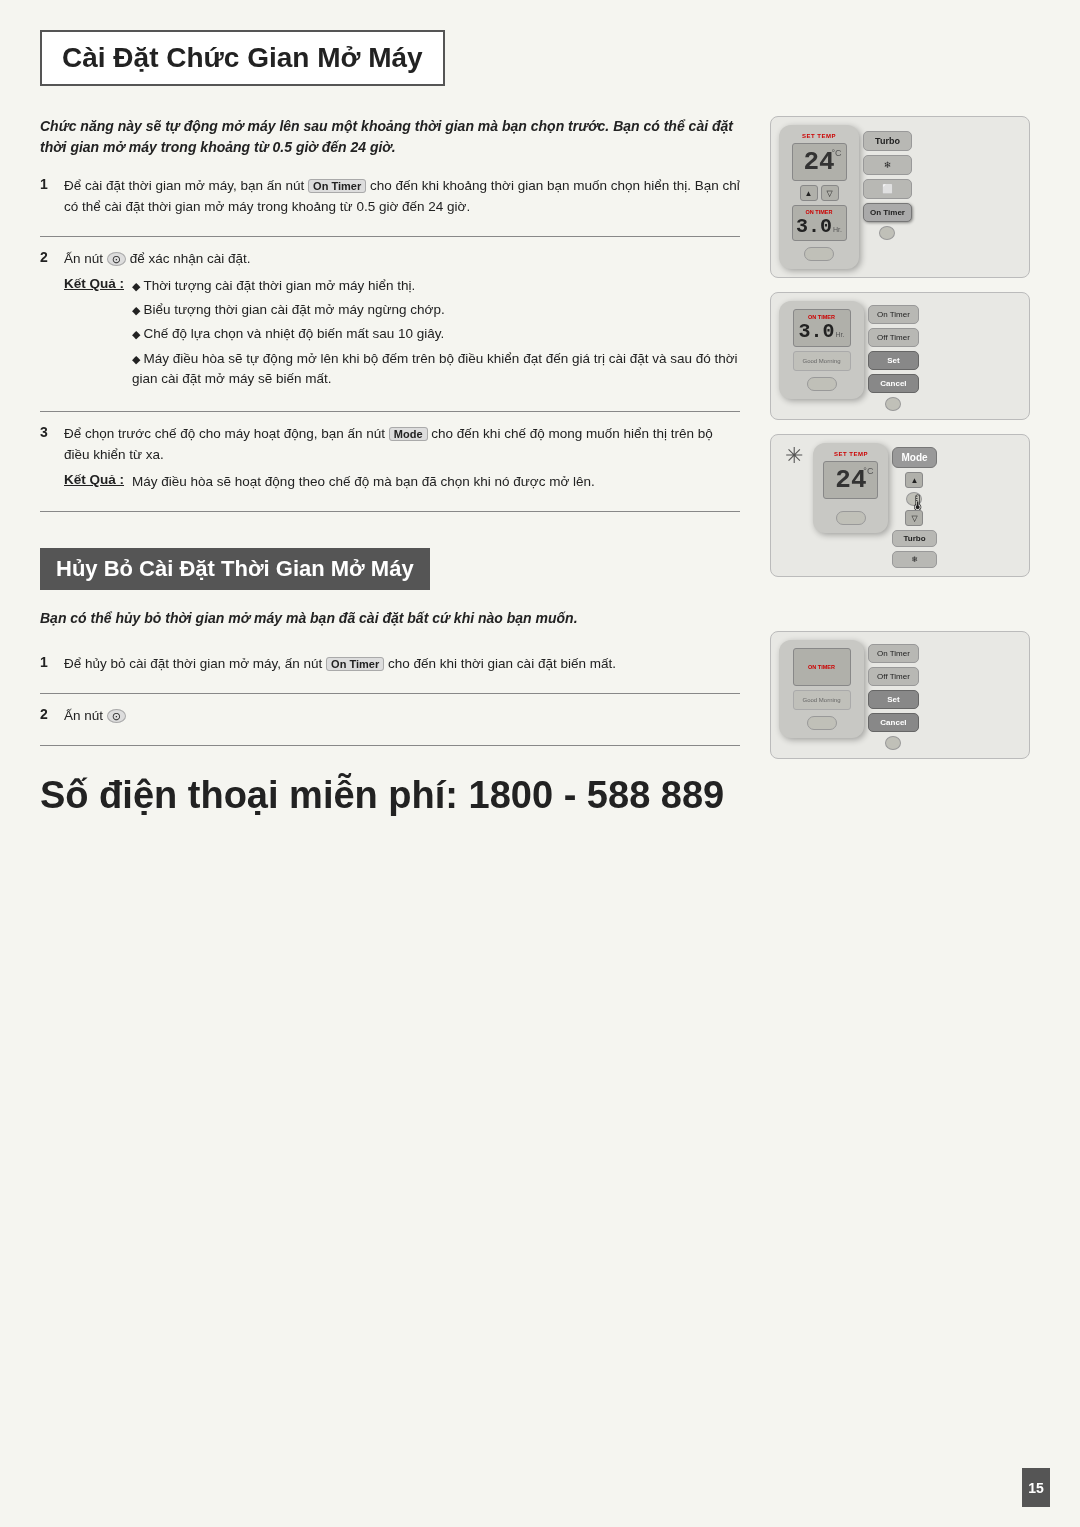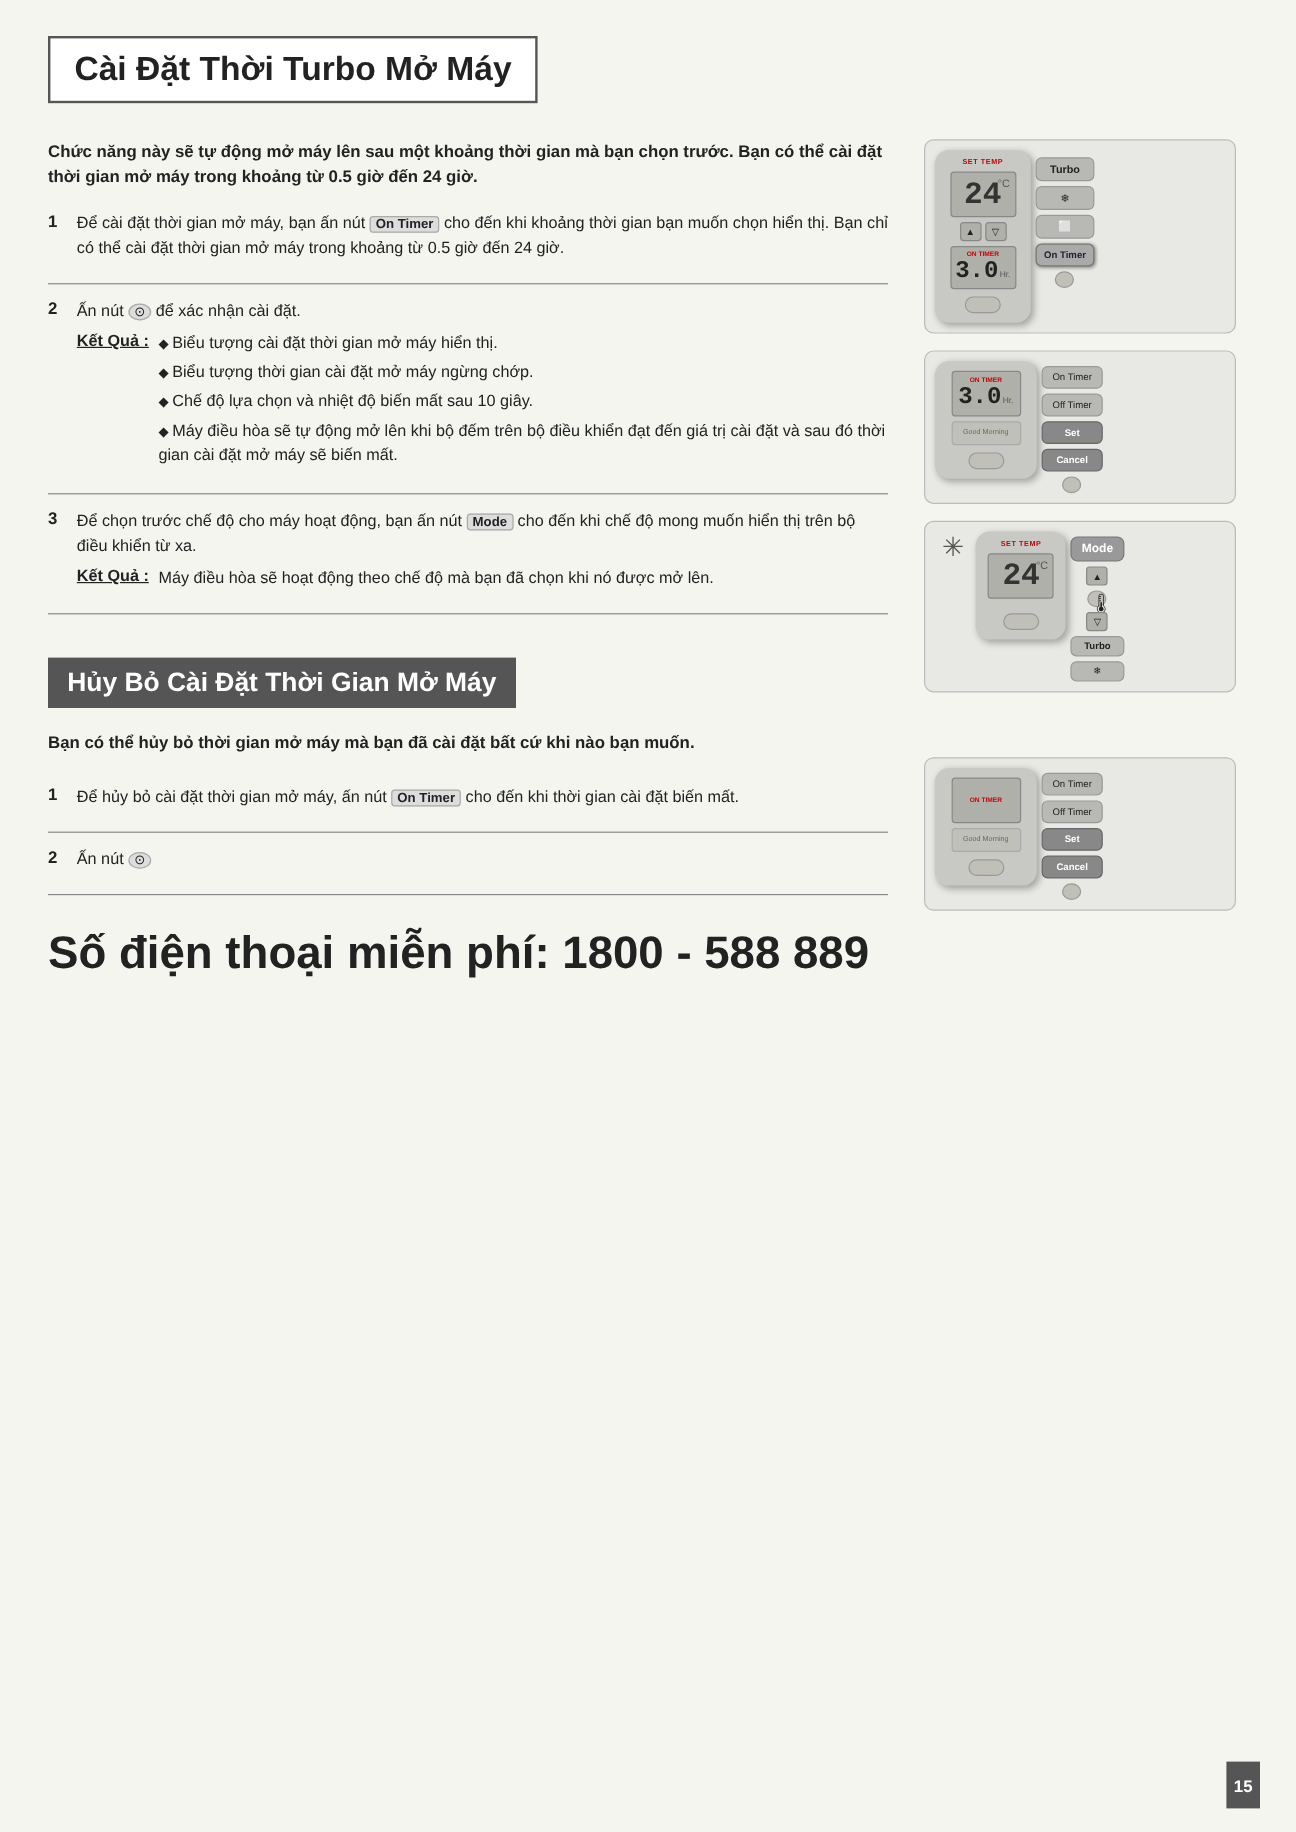--- a/index.html
+++ b/index.html
@@ -38,20 +38,21 @@
     }
     .right-col {
       width: 280px;
       display: flex;
       flex-direction: column;
       gap: 10px;
       align-items: center;
     }
 
     .intro-bold {
+      font-style: italic;
       font-weight: bold;
       font-size: 14px;
       margin-bottom: 18px;
       line-height: 1.5;
     }
 
     .step-block {
       margin-bottom: 18px;
     }
     .step-block .step-header {
@@ -160,21 +161,21 @@
 
   </style>
 </head>
 <body>
 
 
 
 
 
 <div class="main-title-box">
-  <h1>Cài Đặt Thời Turbo Mở Máy</h1>
+  <h1>Cài Đặt Chức Gian Mở Máy</h1>
 </div>
 
 <div class="content-wrapper">
 
   <div class="left-col">
 
     <p class="intro-bold">Chức năng này sẽ tự động mở máy lên sau một khoảng thời gian mà bạn chọn trước. Bạn có thể cài đặt thời gian mở máy trong khoảng từ 0.5 giờ đến 24 giờ.</p>
 
     
     <div class="step-block">
@@ -189,21 +190,21 @@
     
     <div class="step-block">
       <div class="step-header">
         <span class="step-num">2</span>
         <span class="step-text">Ấn nút <span style="background:#ddd;border:1px solid #aaa;border-radius:50%;padding:0 4px;font-size:11px;">⊙</span> để xác nhận cài đặt.</span>
       </div>
       <div class="result-block">
         <span class="result-label">Kết Quả :</span>
         <div class="result-content">
           <ul>
-            <li>Biểu tượng cài đặt thời gian mở máy hiển thị.</li>
+            <li>Thời tượng cài đặt thời gian mở máy hiển thị.</li>
             <li>Biểu tượng thời gian cài đặt mở máy ngừng chớp.</li>
             <li>Chế độ lựa chọn và nhiệt độ biến mất sau 10 giây.</li>
             <li>Máy điều hòa sẽ tự động mở lên khi bộ đếm trên bộ điều khiển đạt đến giá trị cài đặt và sau đó thời gian cài đặt mở máy sẽ biến mất.</li>
           </ul>
         </div>
       </div>
     </div>
 
     <hr class="divider">
 

